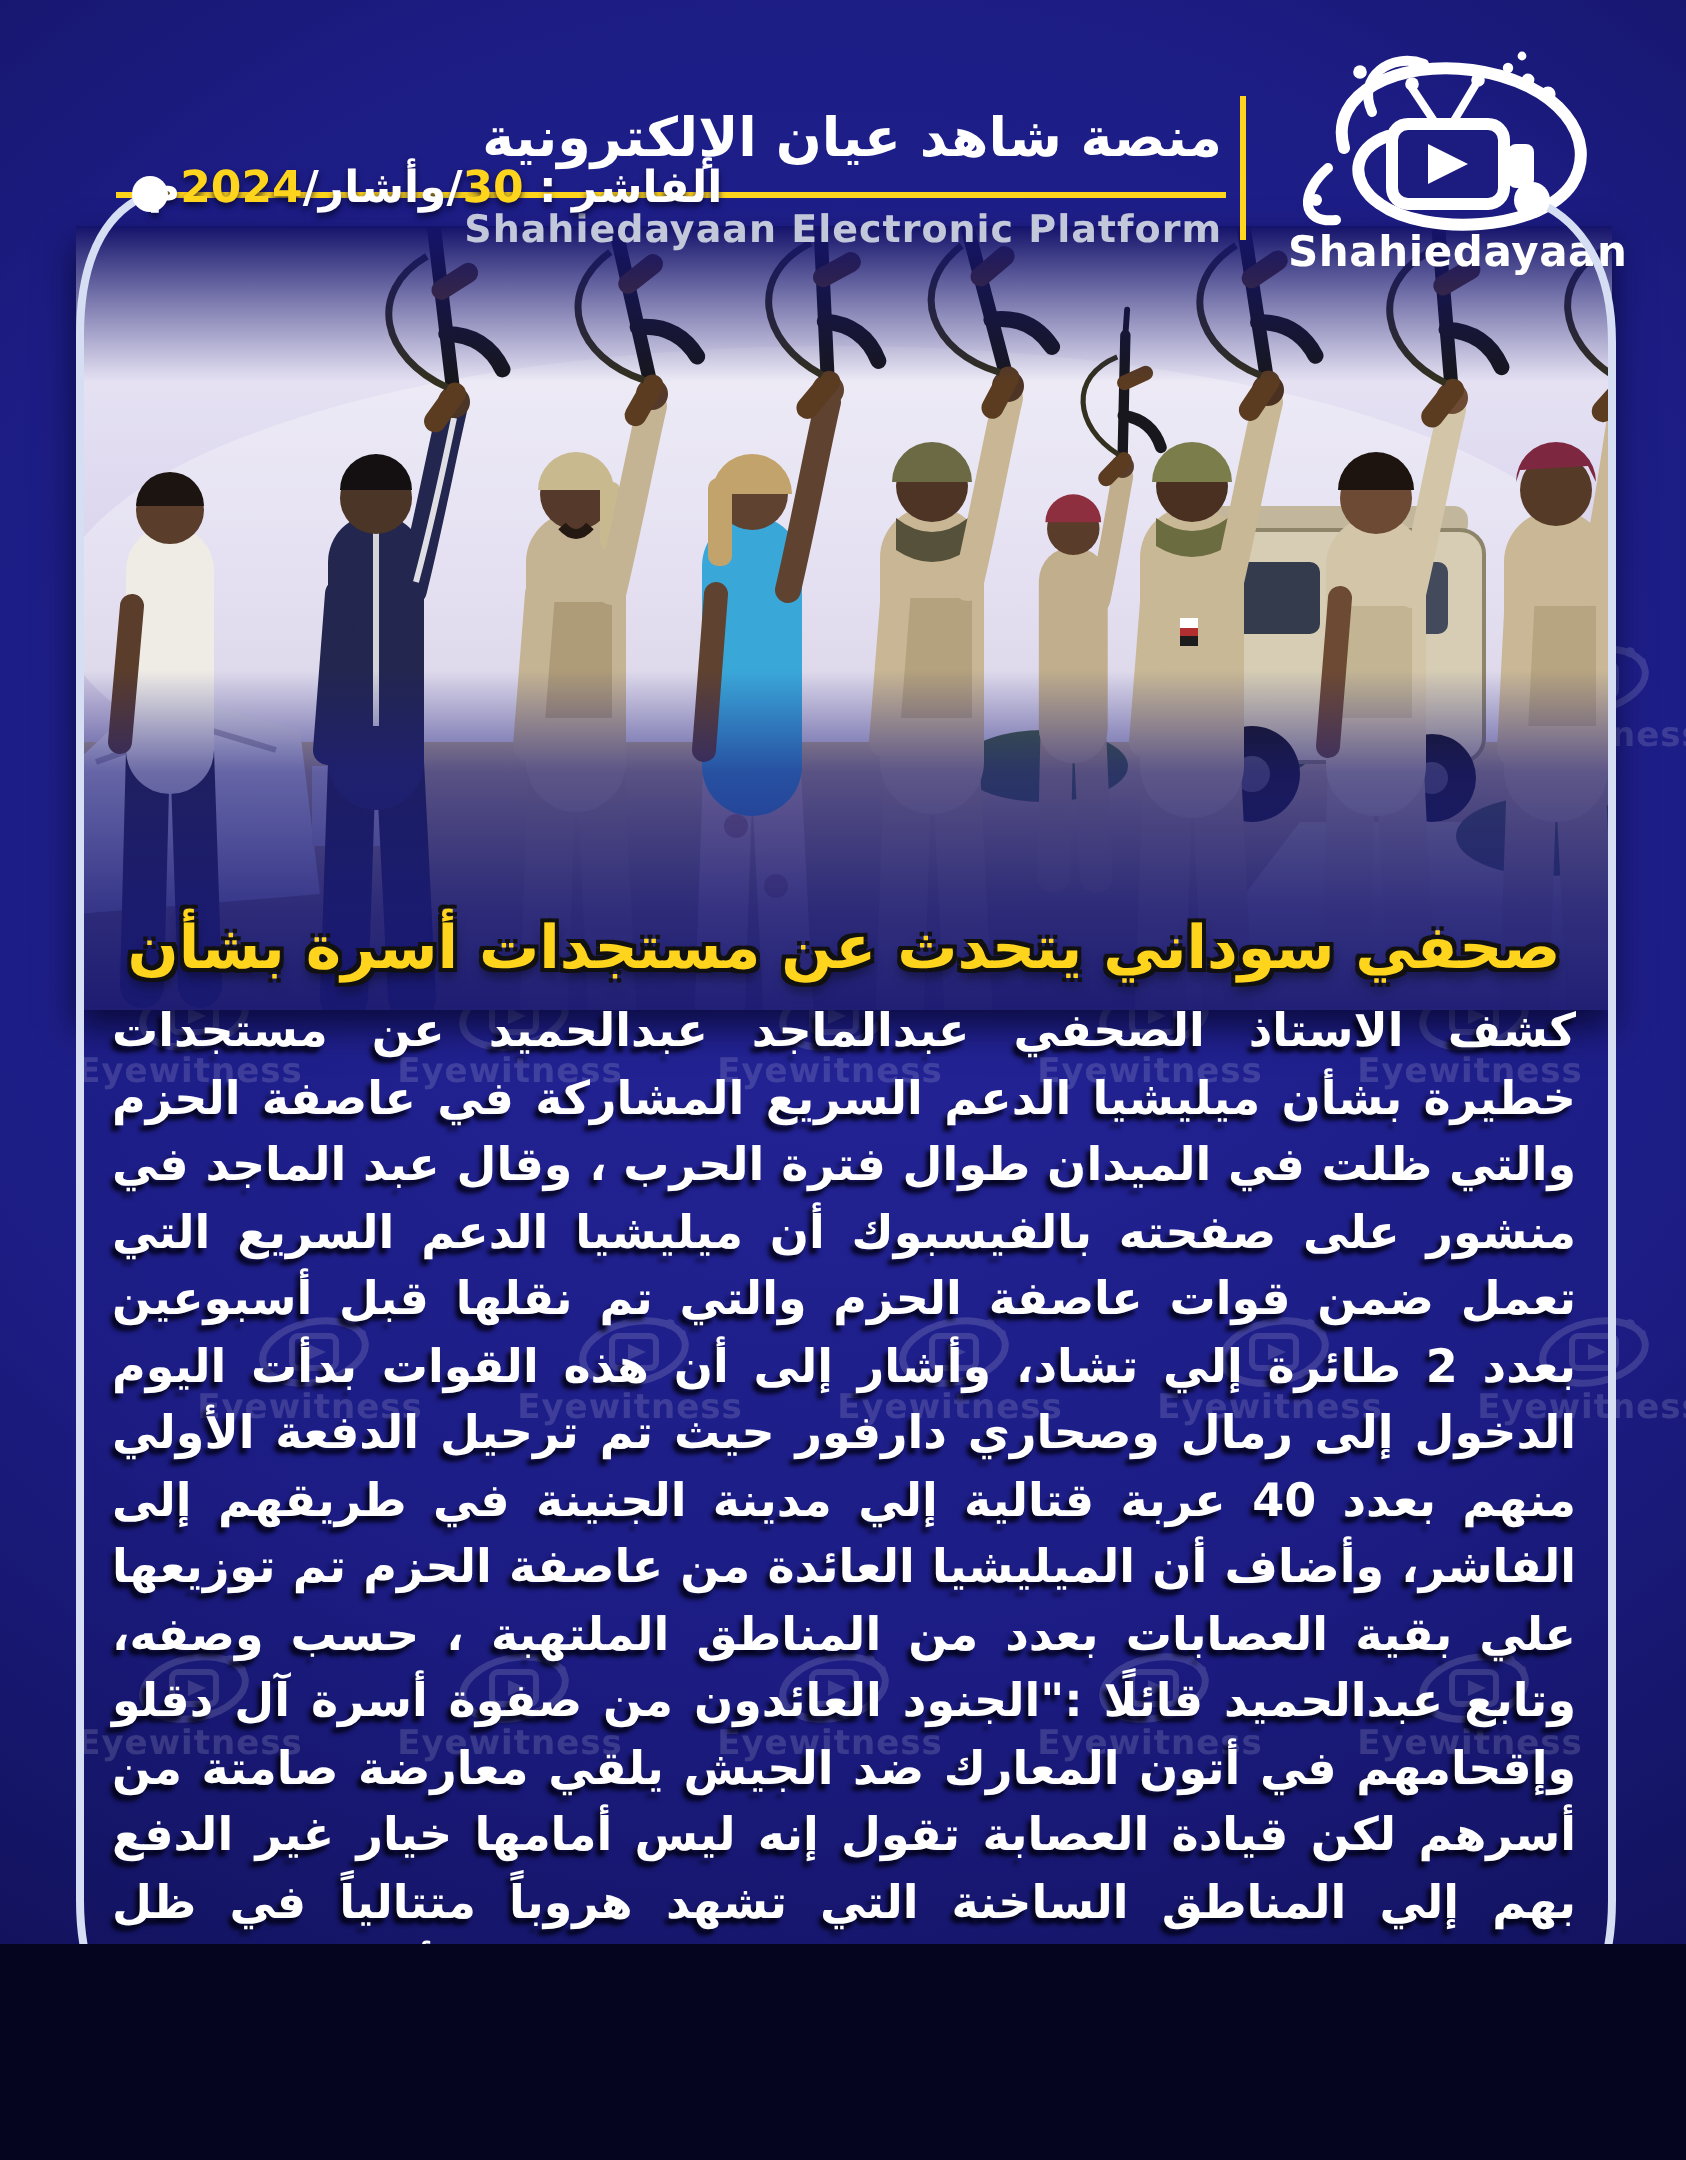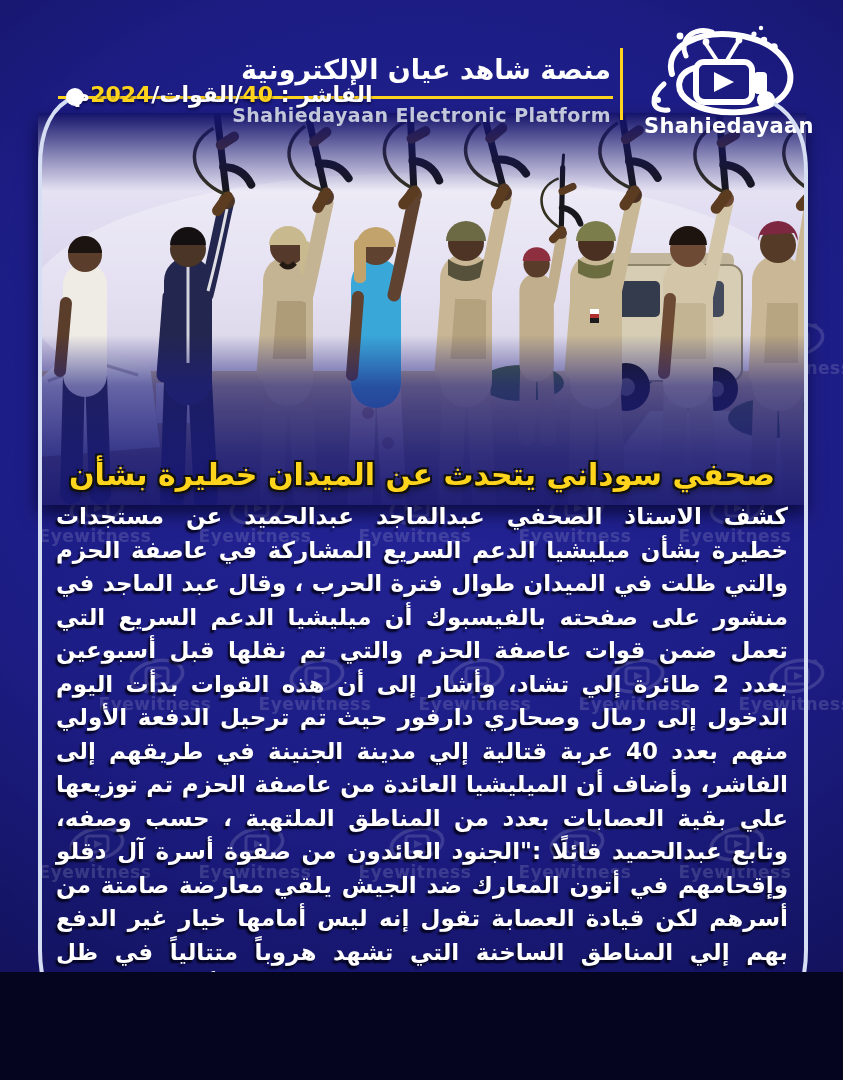--- a/index.html
+++ b/index.html
@@ -75,21 +75,21 @@
         <circle cx="58" cy="13" r="2" fill="currentColor"></circle>
       </g>
     </defs>
   </svg>
 
   <div class="header">
     <div class="hdr-text">
       <div class="platform-ar">منصة شاهد عيان الإلكترونية</div>
       <div class="hdr-line"></div>
       <div class="platform-en">Shahiedayaan Electronic Platform</div>
-      <div class="date-line"><span>الفاشر : </span><span class="num">40</span><span>/</span><span>القوات</span><span>/</span><span class="num">2024</span><span>م</span></div>
+      <div class="date-line"><span>الفاشر : </span><span class="num">30</span><span>/</span><span>وأشار</span><span>/</span><span class="num">2024</span><span>م</span></div>
     </div>
     <div class="v-bar"></div>
 
     <div class="logo">
       <svg width="178" height="95" viewBox="0 0 178 95">
 
         <path d="M38,52 C30,24 66,8 102,13 C146,19 166,48 152,70 C136,94 78,96 56,80 C40,69 42,52 60,46" fill="none" stroke="#ffffff" stroke-width="6" stroke-linecap="round"></path>
         <path d="M52,34 C44,16 62,4 78,10" fill="none" stroke="#ffffff" stroke-width="5" stroke-linecap="round"></path>
         <path d="M30,62 C16,74 16,90 34,88" fill="none" stroke="#ffffff" stroke-width="5" stroke-linecap="round"></path>
         <circle cx="46" cy="14" r="3.4" fill="#ffffff"></circle>
@@ -256,21 +256,21 @@
         <path d="M720,128 a20,20 0 1 1 40,0 l-4,-8 -34,2 z" fill="#7e2740"></path>
         <path d="M758,182 C766,148 770,114 774,90" stroke="#c9b795" stroke-width="15" stroke-linecap="round"></path>
         <circle cx="774" cy="84" r="8" fill="#553a28"></circle>
         <use href="#ak" transform="translate(774,82) rotate(-8)"></use>
         <path d="M722,184 L718,262" stroke="#c9b795" stroke-width="15" stroke-linecap="round"></path>
       </g>
     </svg>
     <div class="photo-fade-top"></div>
     <div class="photo-overlay"></div>
     <div class="headline">
-      <h2>صحفي سوداني يتحدث عن الميدان خطيرة بشأن</h2>
+      <h2>صحفي سوداني يتحدث عن مستجدات أسرة بشأن</h2>
     </div>
   </div>
 
   <div class="wm-layer" id="wm-layer">
       <div class="wm-cell" style="left: 0px; top: 0px;">
         <svg width="64" height="40" viewBox="0 0 64 40" style="color:#fff">
           <use href="#wm-swirl"></use>
         </svg>
         <div class="wm-word">Eyewitness</div>
       </div>

